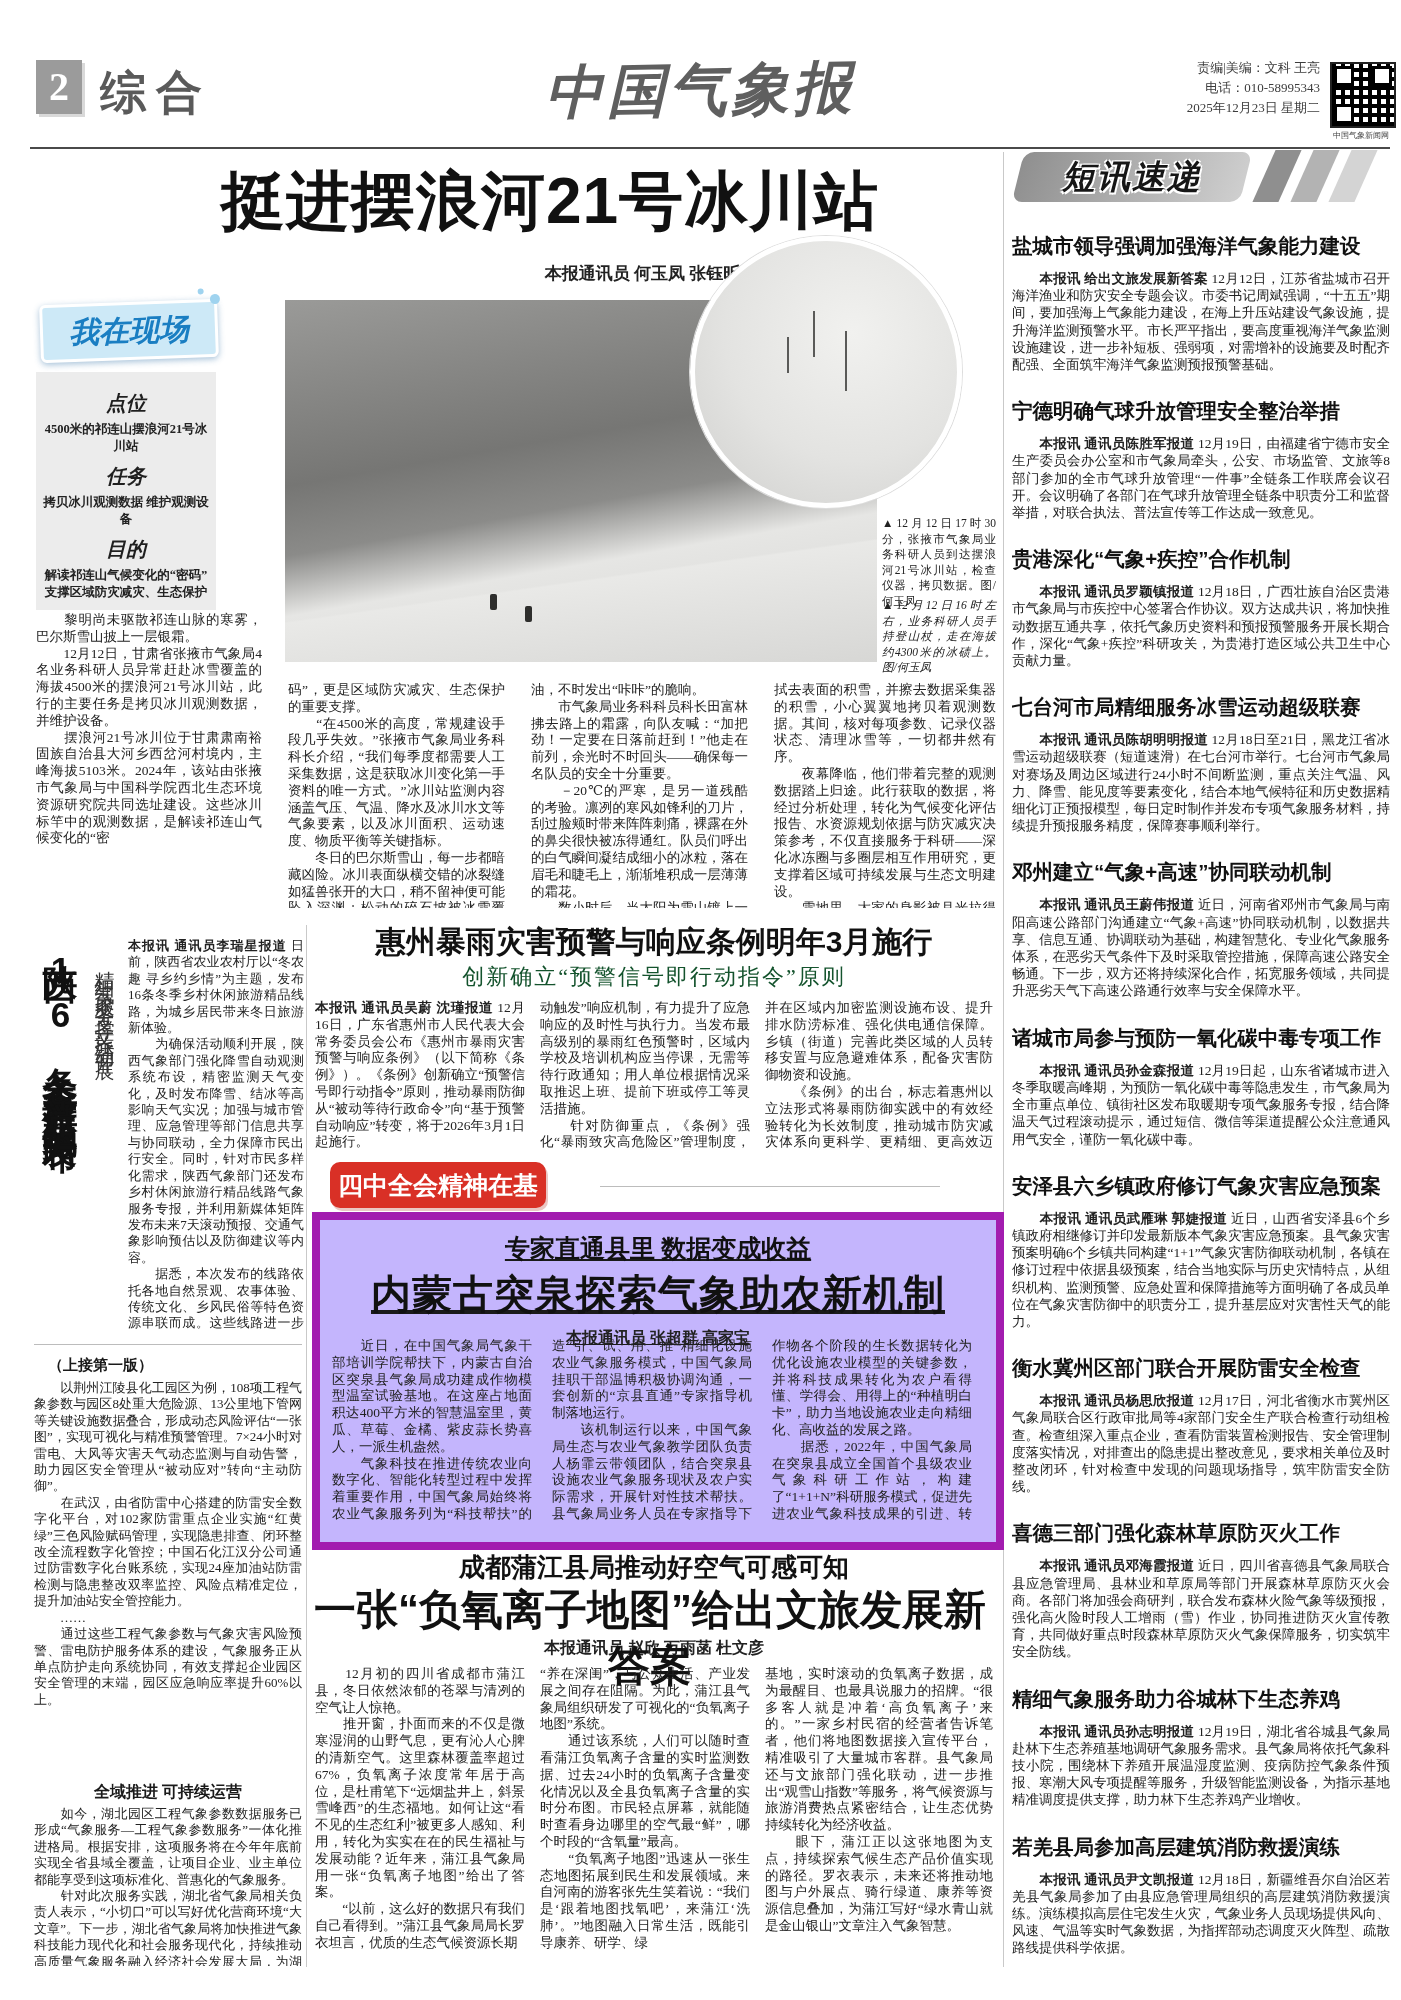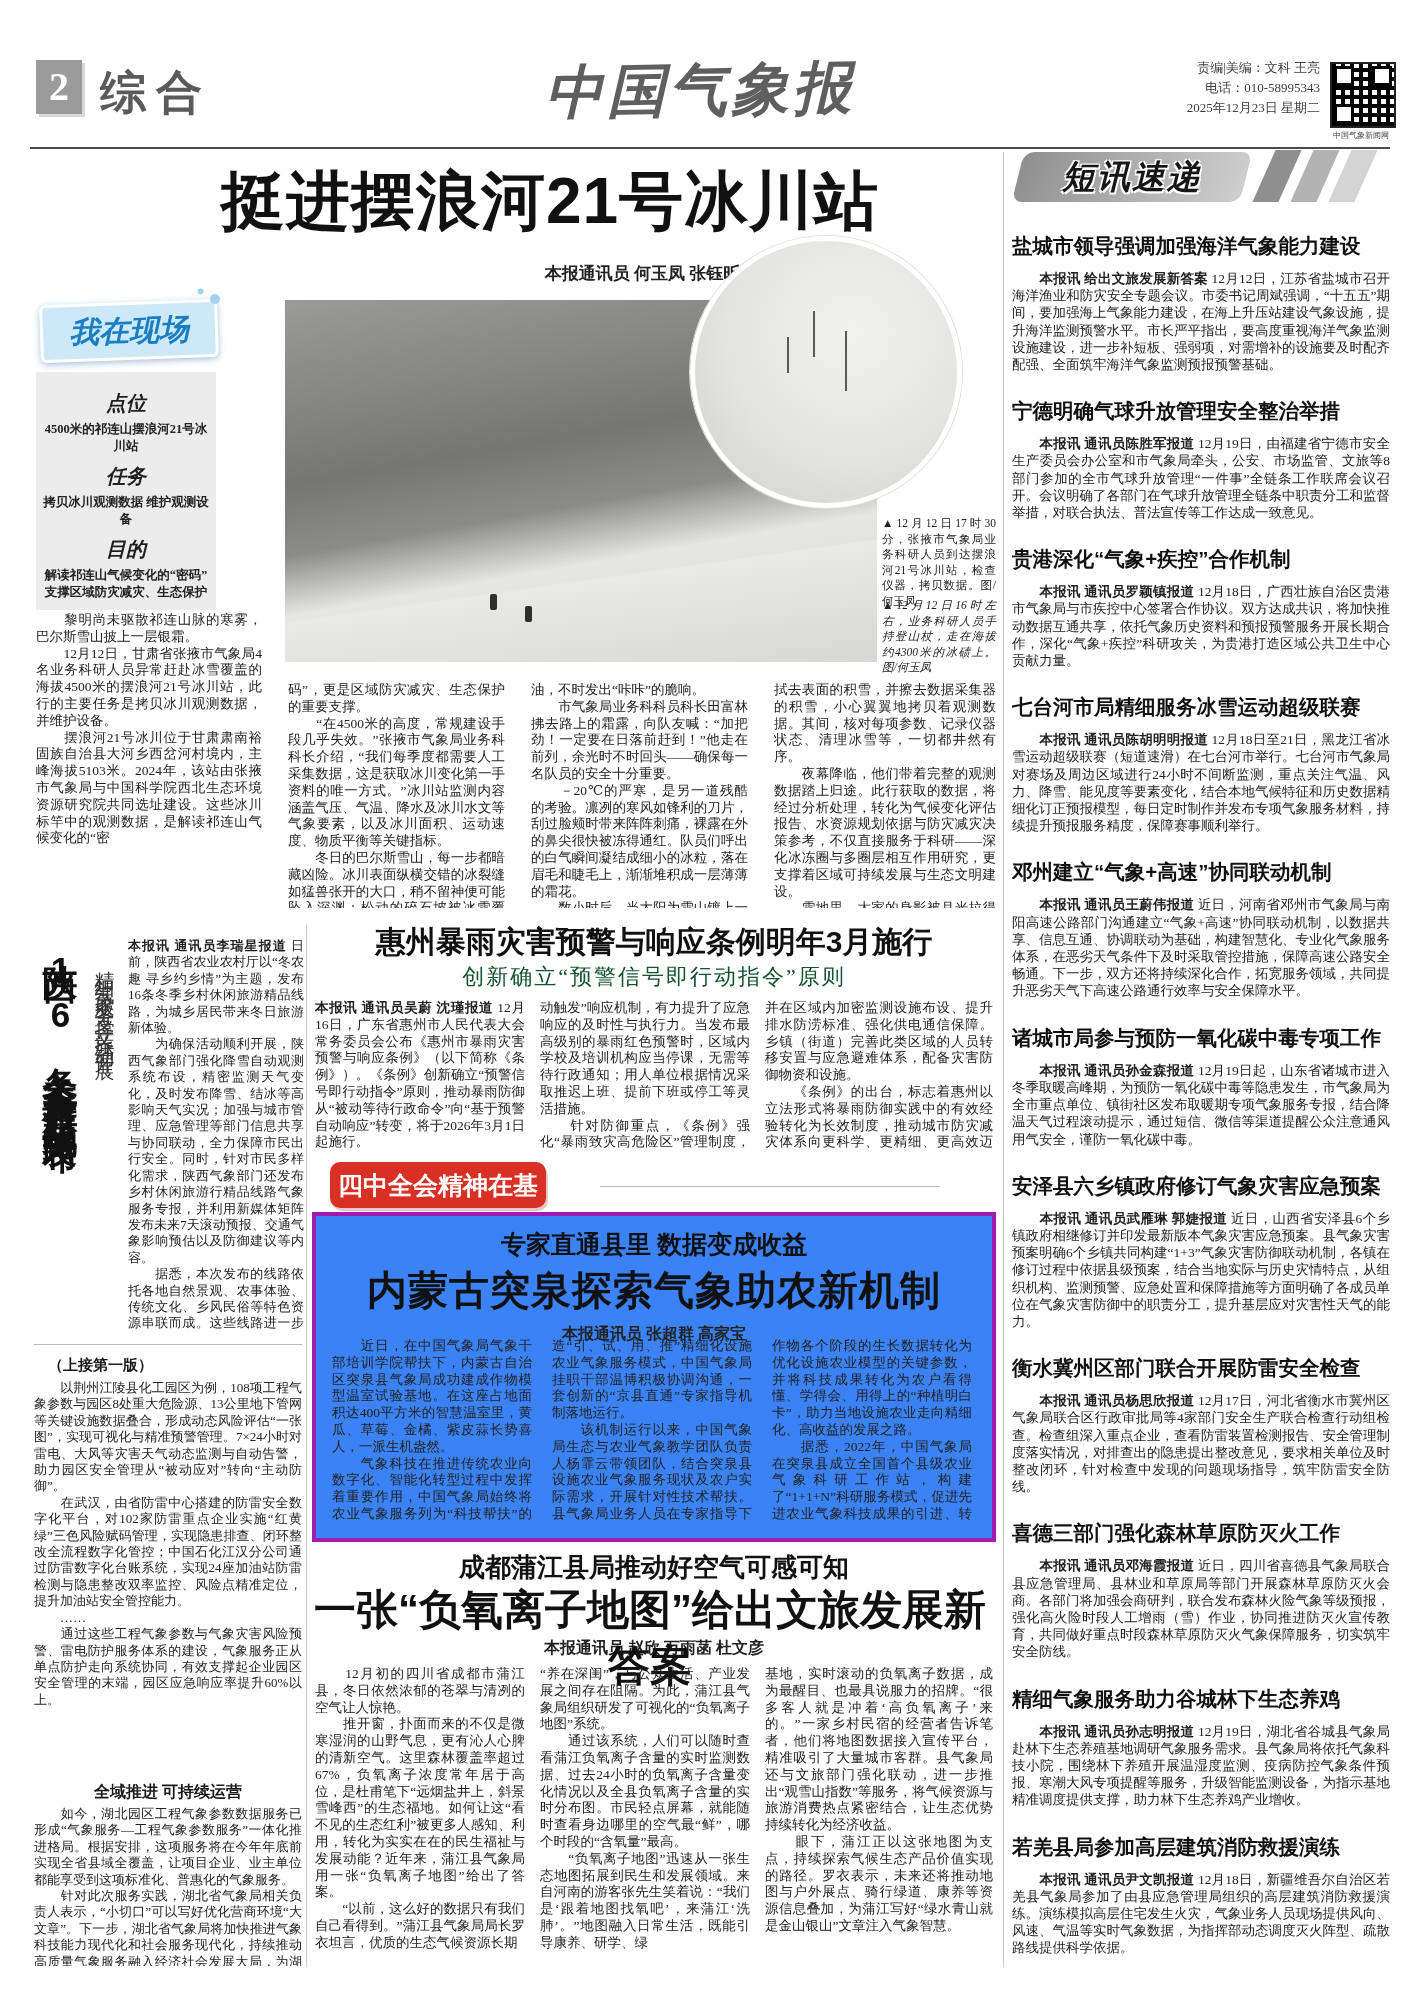--- a/index.html
+++ b/index.html
@@ -42,21 +42,21 @@
   .circlephoto{border-radius:50%;border:5px solid #fff;box-shadow:0 0 0 1px #ddd;
                background:radial-gradient(circle at 60% 35%,#f1f1ef 0%,#e3e3e1 55%,#cfcfcd 100%);}
   .circlephoto .mast{position:absolute;width:2px;height:46px;background:#5a5a58;}
   .caption{font-size:11.5px;line-height:15.5px;color:#222;text-align:justify;white-space:pre-line;}
   
   .mhead{font-size:30px;font-weight:900;color:#111;font-family:"Liberation Sans","DejaVu Sans",sans-serif;}
   .msub{font-size:22px;color:#14532d;letter-spacing:2px;}
   .redtag{background:#d93026;border-radius:10px;color:#fff;font-weight:bold;font-size:25px;
           text-align:center;line-height:46px;font-family:"Liberation Sans","DejaVu Sans",sans-serif;
           box-shadow:2px 3px 0 rgba(170,30,20,.25);}
-  .redbox{border:4px solid #a21caf;background:#3b82f6;}
+  .redbox{border:8px solid #a21caf;background:#c4b5fd;text-decoration:underline;}
   .kicker{font-size:25px;font-weight:900;color:#111;}
   .redhead{font-size:40px;font-weight:900;color:#111;letter-spacing:1px;
            font-family:"Liberation Sans","DejaVu Sans",sans-serif;}
   .pjhead{font-size:42px;font-weight:900;color:#111;letter-spacing:0px;
           font-family:"Liberation Sans","DejaVu Sans",sans-serif;}
   
   .vhead{writing-mode:vertical-rl;text-orientation:upright;font-size:35px;font-weight:900;color:#111;
          letter-spacing:6px;font-family:"Liberation Sans","DejaVu Sans",sans-serif;}
   .vsub{writing-mode:vertical-rl;text-orientation:upright;font-size:20px;color:#333;letter-spacing:7px;
         font-family:"Liberation Sans","DejaVu Sans",sans-serif;}
@@ -225,21 +225,21 @@
     <div>
       <div class="brieftitle">邓州建立“气象+高速”协同联动机制</div>
       <div class="briefbody">　　<b>本报讯 通讯员王蔚伟报道</b><span> 近日，河南省邓州市气象局与南阳高速公路部门沟通建立“气象+高速”协同联动机制，以数据共享、信息互通、协调联动为基础，构建智慧化、专业化气象服务体系，在恶劣天气条件下及时采取管控措施，保障高速公路安全畅通。下一步，双方还将持续深化合作，拓宽服务领域，共同提升恶劣天气下高速公路通行效率与安全保障水平。</span></div>
     </div>
     <div>
       <div class="brieftitle">诸城市局参与预防一氧化碳中毒专项工作</div>
       <div class="briefbody">　　<b>本报讯 通讯员孙金森报道</b><span> 12月19日起，山东省诸城市进入冬季取暖高峰期，为预防一氧化碳中毒等隐患发生，市气象局为全市重点单位、镇街社区发布取暖期专项气象服务专报，结合降温天气过程滚动提示，通过短信、微信等渠道提醒公众注意通风用气安全，谨防一氧化碳中毒。</span></div>
     </div>
     <div>
       <div class="brieftitle">安泽县六乡镇政府修订气象灾害应急预案</div>
-      <div class="briefbody">　　<b>本报讯 通讯员武雁琳 郭婕报道</b><span> 近日，山西省安泽县6个乡镇政府相继修订并印发最新版本气象灾害应急预案。县气象灾害预案明确6个乡镇共同构建“1+3”气象灾害防御联动机制，各镇在修订过程中依据县级预案，结合当地实际与历史灾情特点，从组织机构、监测预警、应急处置和保障措施等方面明确了各成员单位在气象灾害防御中的职责分工，提升基层应对灾害性天气的能力。</span></div>
+      <div class="briefbody">　　<b>本报讯 通讯员武雁琳 郭婕报道</b><span> 近日，山西省安泽县6个乡镇政府相继修订并印发最新版本气象灾害应急预案。县气象灾害预案明确6个乡镇共同构建“1+1”气象灾害防御联动机制，各镇在修订过程中依据县级预案，结合当地实际与历史灾情特点，从组织机构、监测预警、应急处置和保障措施等方面明确了各成员单位在气象灾害防御中的职责分工，提升基层应对灾害性天气的能力。</span></div>
     </div>
     <div>
       <div class="brieftitle">衡水冀州区部门联合开展防雷安全检查</div>
       <div class="briefbody">　　<b>本报讯 通讯员杨思欣报道</b><span> 12月17日，河北省衡水市冀州区气象局联合区行政审批局等4家部门安全生产联合检查行动组检查。检查组深入重点企业，查看防雷装置检测报告、安全管理制度落实情况，对排查出的隐患提出整改意见，要求相关单位及时整改闭环，针对检查中发现的问题现场指导，筑牢防雷安全防线。</span></div>
     </div>
     <div>
       <div class="brieftitle">喜德三部门强化森林草原防灭火工作</div>
       <div class="briefbody">　　<b>本报讯 通讯员邓海霞报道</b><span> 近日，四川省喜德县气象局联合县应急管理局、县林业和草原局等部门开展森林草原防灭火会商。各部门将加强会商研判，联合发布森林火险气象等级预报，强化高火险时段人工增雨（雪）作业，协同推进防灭火宣传教育，共同做好重点时段森林草原防灭火气象保障服务，切实筑牢安全防线。</span></div>
     </div>
     <div>

